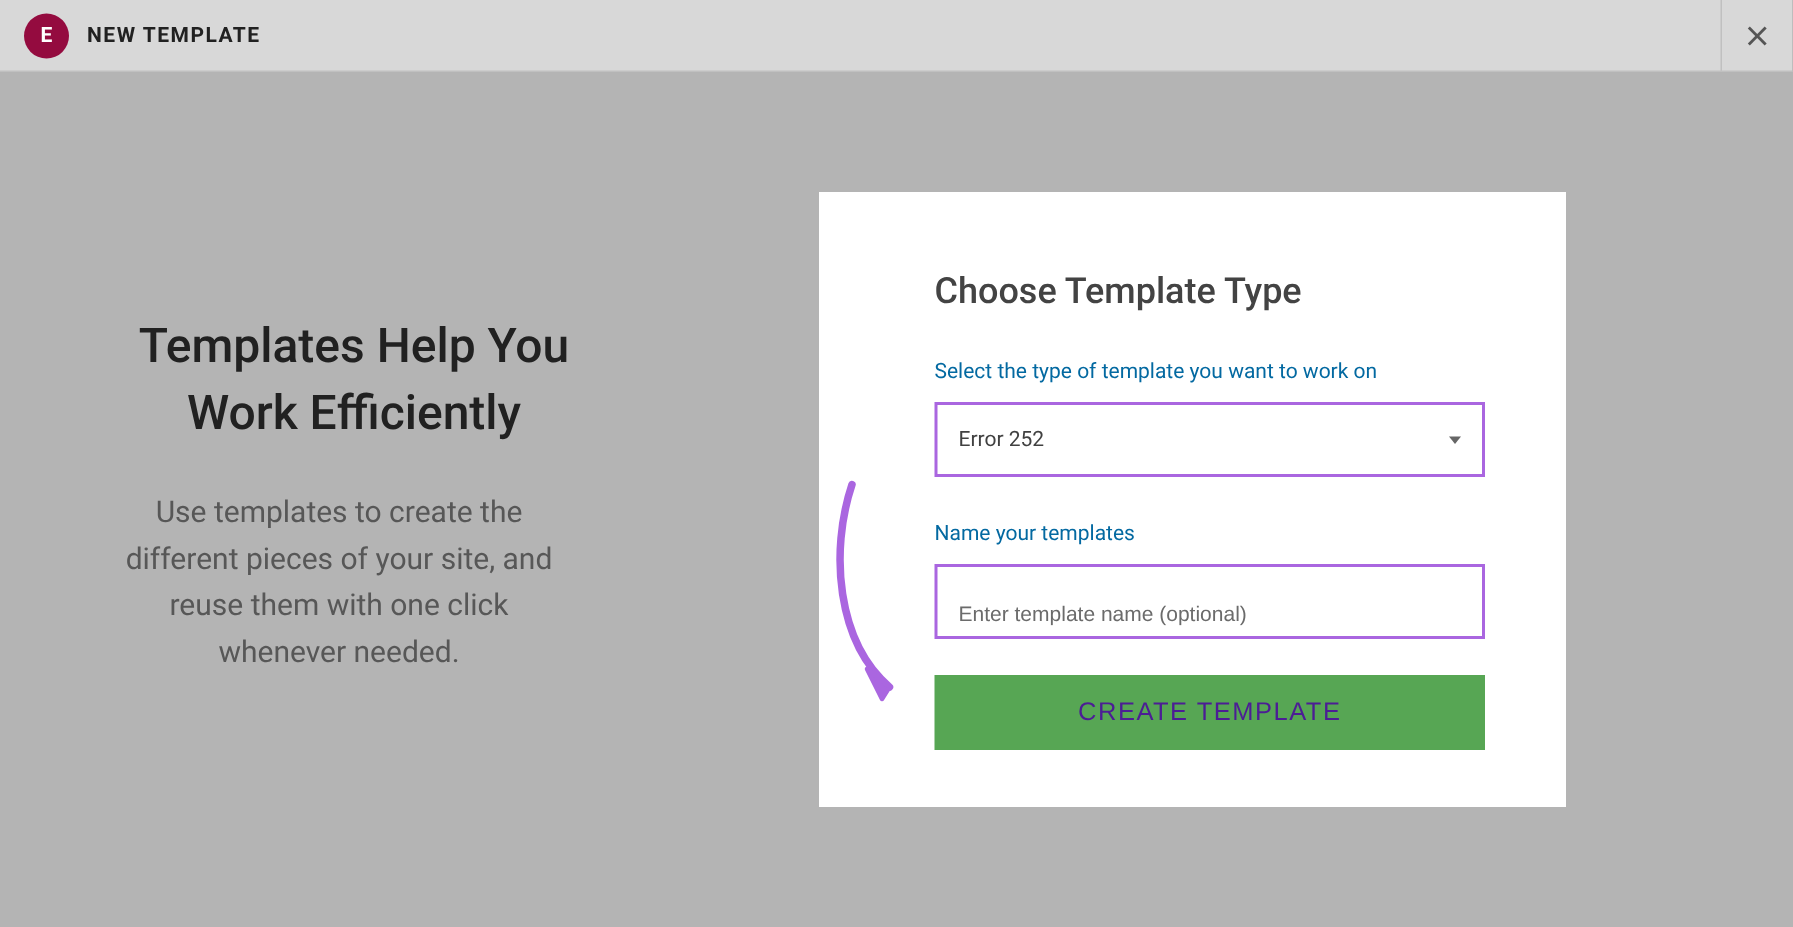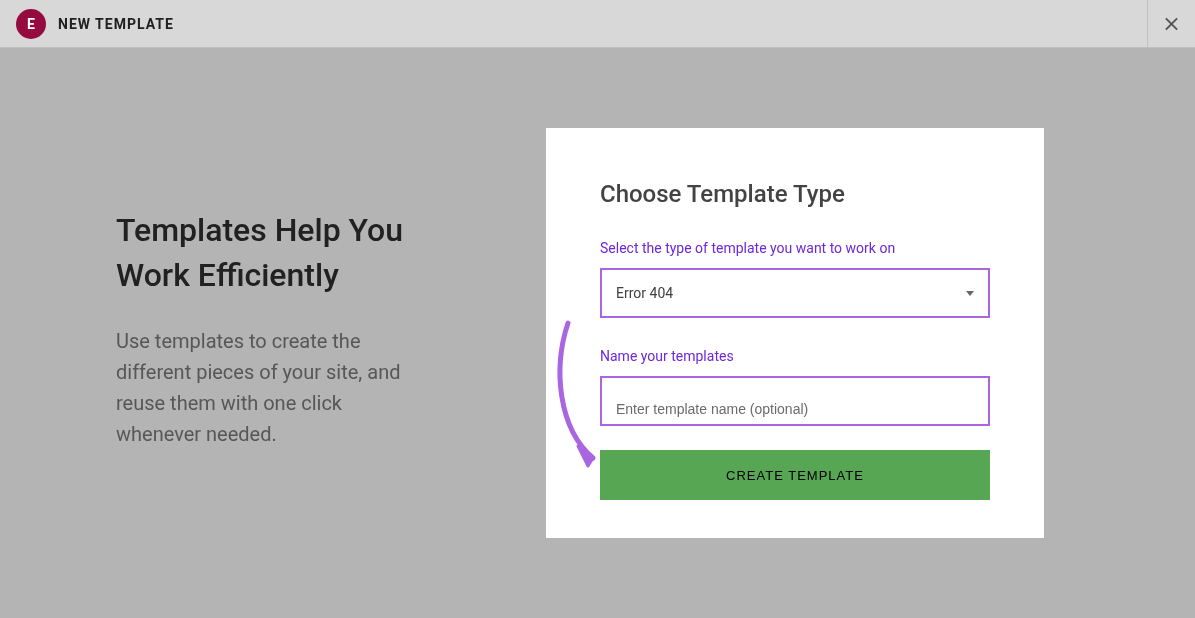--- a/index.html
+++ b/index.html
@@ -46,21 +46,22 @@
       align-items: center;
       justify-content: center;
       border-left: 1px solid #c0c0c0;
       padding-left: 16px;
       cursor: pointer;
     }
     .header-close svg { stroke: #555; }
     .content { display: flex; width: 100%; height: 570px; }
     .left {
       width: 50%;
-      padding: 160px 0 0 116px;
+      padding: 160px 0 0 76px;
+      text-align: center;
     }
     .left h1 {
       color: #212121;
       font-size: 32px;
       font-weight: 500;
       line-height: 1.4;
       margin-bottom: 28px;
       max-width: 320px;
     }
     .left p {
@@ -69,30 +70,30 @@
       line-height: 1.55;
       max-width: 300px;
     }
     .card {
       position: absolute;
       left: 546px;
       top: 128px;
       width: 498px;
       height: 410px;
       background: #fff;
-      padding: 52px 54px 46px 54px;
+      padding: 52px 54px 46px 77px;
     }
     .card h2 {
       color: #434343;
       font-size: 24px;
       font-weight: 500;
       margin-bottom: 32px;
     }
     .field-label {
-      color: #6d28d9;
+      color: #0369a1;
       font-size: 14px;
       margin-bottom: 12px;
     }
     .select-wrap {
       border: 2px solid #aa66e0;
       height: 50px;
       display: flex;
       align-items: center;
       padding: 0 14px;
       margin-bottom: 30px;
@@ -128,22 +129,22 @@
       width: 100%;
       background: transparent;
       margin-top: 15px;
     }
     .input-wrap input::placeholder { color: #6b6b6b; }
     .create-btn {
       width: 100%;
       height: 50px;
       background: #57a654;
       border: none;
-      color: #000000;
-      font-size: 13px;
+      color: #4c1d95;
+      font-size: 17px;
       letter-spacing: 1px;
       font-weight: 500;
       cursor: pointer;
     }
     .arrow {
       position: absolute;
       left: 548px;
       top: 318px;
       pointer-events: none;
     }
@@ -167,21 +168,21 @@
     <h1>Templates Help You Work Efficiently</h1>
     <p>Use templates to create the different pieces of your site, and reuse them with one click whenever needed.</p>
   </div>
 </div>
 
 <div class="card">
   <h2>Choose Template Type</h2>
 
   <div class="field-label">Select the type of template you want to work on</div>
   <div class="select-wrap">
-    <span class="select-value">Error 404</span>
+    <span class="select-value">Error 252</span>
     <span class="caret"></span>
   </div>
 
   <div class="field-label">Name your templates</div>
   <div class="input-wrap">
     <input type="text" placeholder="Enter template name (optional)" style="">
   </div>
 
   <button class="create-btn">CREATE TEMPLATE</button>
 </div>

